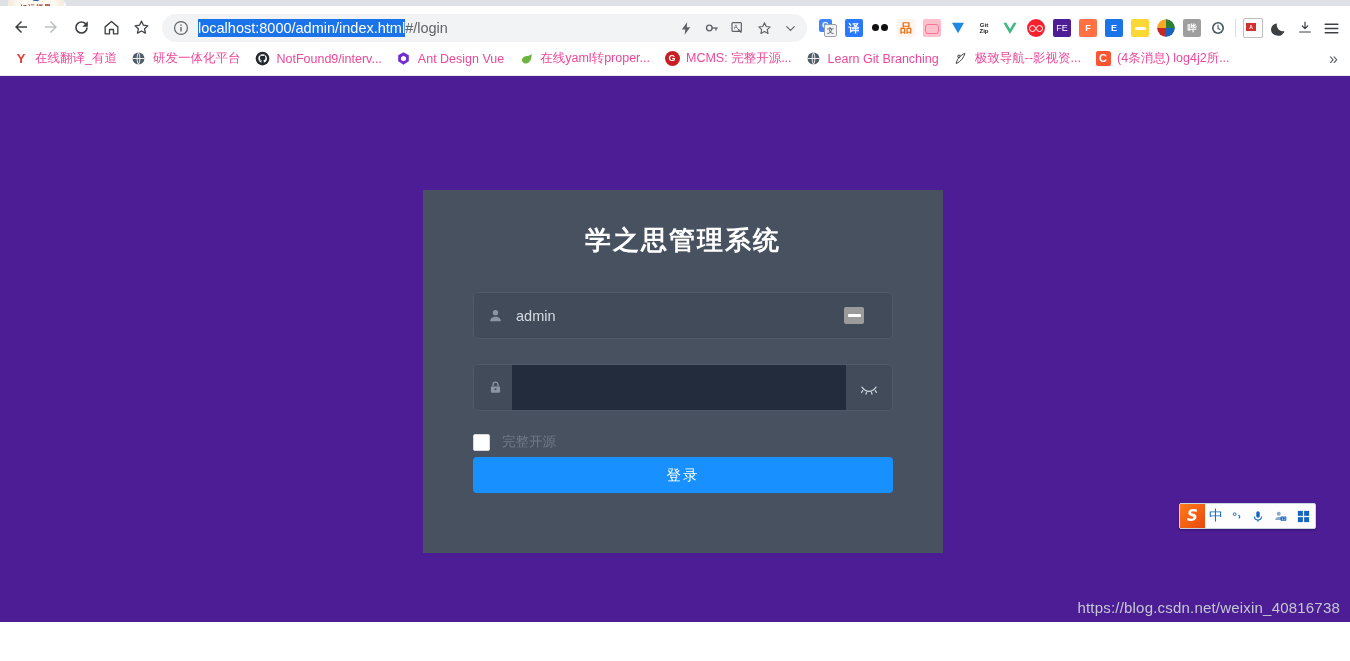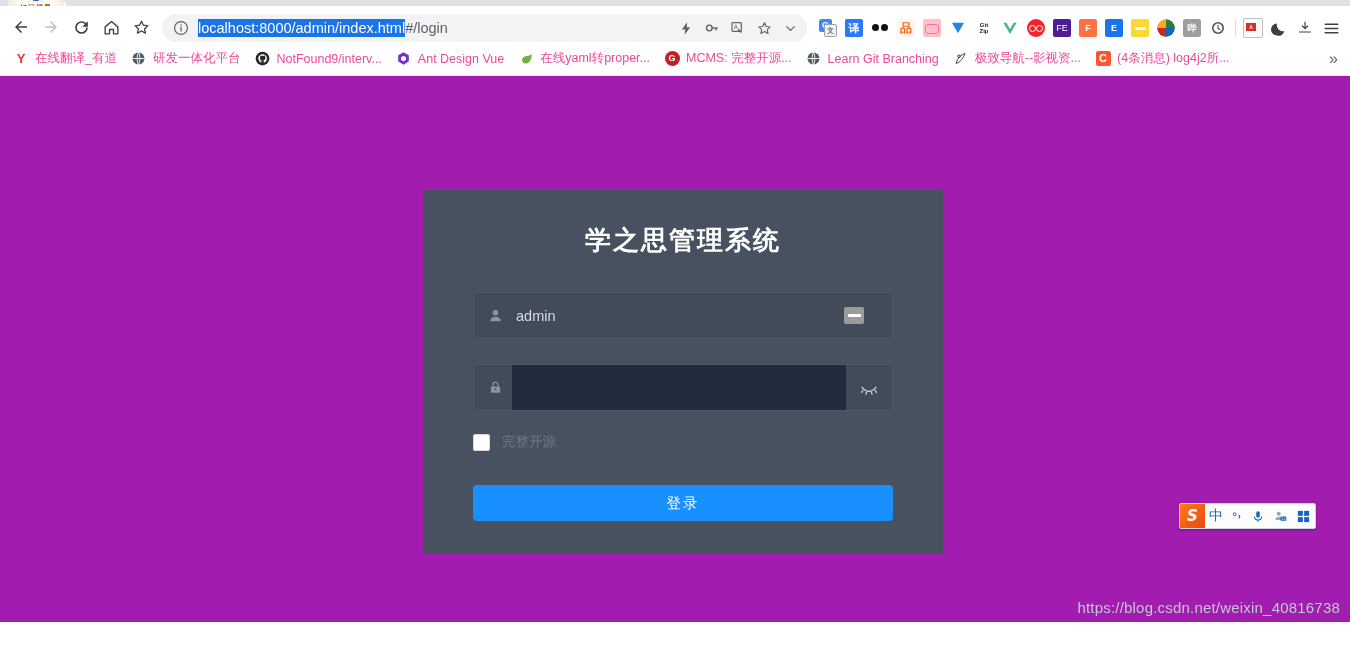--- a/index.html
+++ b/index.html
@@ -239,21 +239,21 @@
     font-size: 16px;
     padding: 0 6px;
     flex: none;
   }
 
   
   .page {
     position: relative;
     width: 1350px;
     height: 546px;
-    background: #a21caf;
+    background: #4c1d95;
     overflow: hidden;
   }
 
   .login-card {
     position: absolute;
     left: 423px;
     top: 114px;
     width: 520px;
     height: 363px;
     background: #47515f;
@@ -375,21 +375,21 @@
   .remember-label {
     font-size: 13.5px;
     color: #6e7a8b;
     font-family: "DejaVu Sans", "Liberation Sans", sans-serif;
   }
 
   .login-btn {
     display: block;
     width: 100%;
     height: 36px;
-    margin-top: 32px;
+    margin-top: 4px;
     background: #1890ff;
     border: 0;
     border-radius: 4px;
     color: #ffffff;
     font-size: 14.5px;
     letter-spacing: 2px;
     cursor: pointer;
     font-family: "DejaVu Sans", "Liberation Sans", sans-serif;
   }
 

